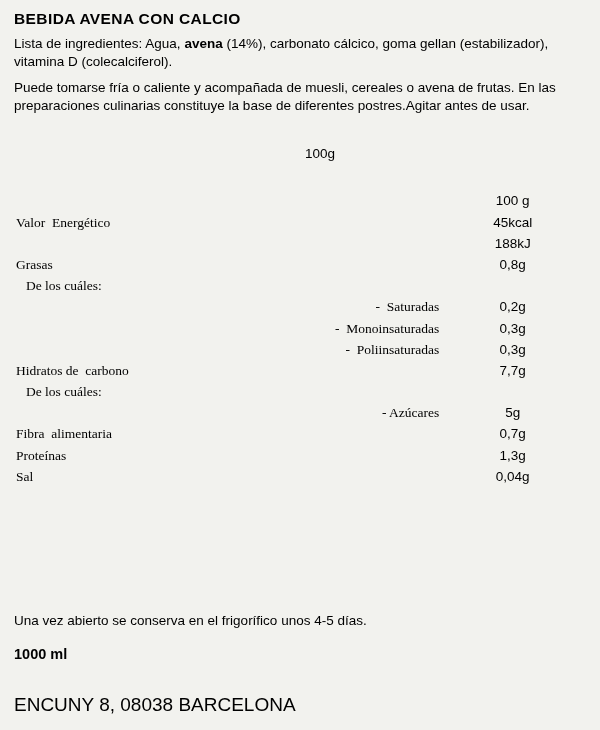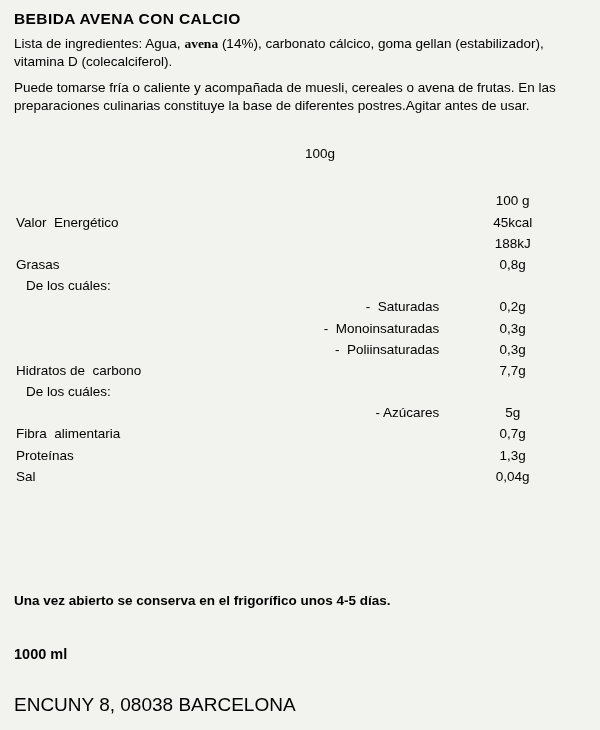--- a/index.html
+++ b/index.html
@@ -32,21 +32,20 @@
     font-size: 13.5px;
     line-height: 1.38;
     margin: 0 0 2px 0;
     max-width: 545px;
   }
   .para.second {
     margin-top: 7px;
   }
   .bold-inline {
     font-weight: bold;
-    font-family: Liberation Serif, serif;
   }
   .ref-block {
     margin-top: 28px;
     text-align: center;
     font-size: 13.5px;
     line-height: 1.45;
     padding-left: 40px;
   }
   .nutri {
     margin-top: 26px;
@@ -56,20 +55,21 @@
   }
   .nutri td {
     padding: 1px 0;
     line-height: 1.42;
     vertical-align: top;
   }
   .nutri td.name {
     width: 330px;
     padding-left: 2px;
     white-space: pre;
+    font-family: Liberation Serif, serif;
   }
   .nutri td.val {
     text-align: center;
     width: 120px;
     white-space: pre;
   }
   .nutri tr.head td.val {
     padding-bottom: 2px;
   }
   .indent1 {
@@ -80,22 +80,21 @@
     text-align: right;
   }
   .footer {
     position: absolute;
     left: 14px;
     right: 14px;
     bottom: 14px;
   }
   .storage {
     font-size: 13.5px;
-    margin-bottom: 38px;
-    font-weight: bold;
+    margin-bottom: 18px;
   }
   .volume {
     font-size: 14.5px;
     font-weight: bold;
     margin-bottom: 32px;
   }
   .company {
     font-size: 13.5px;
     font-weight: bold;
     margin-bottom: 4px;

